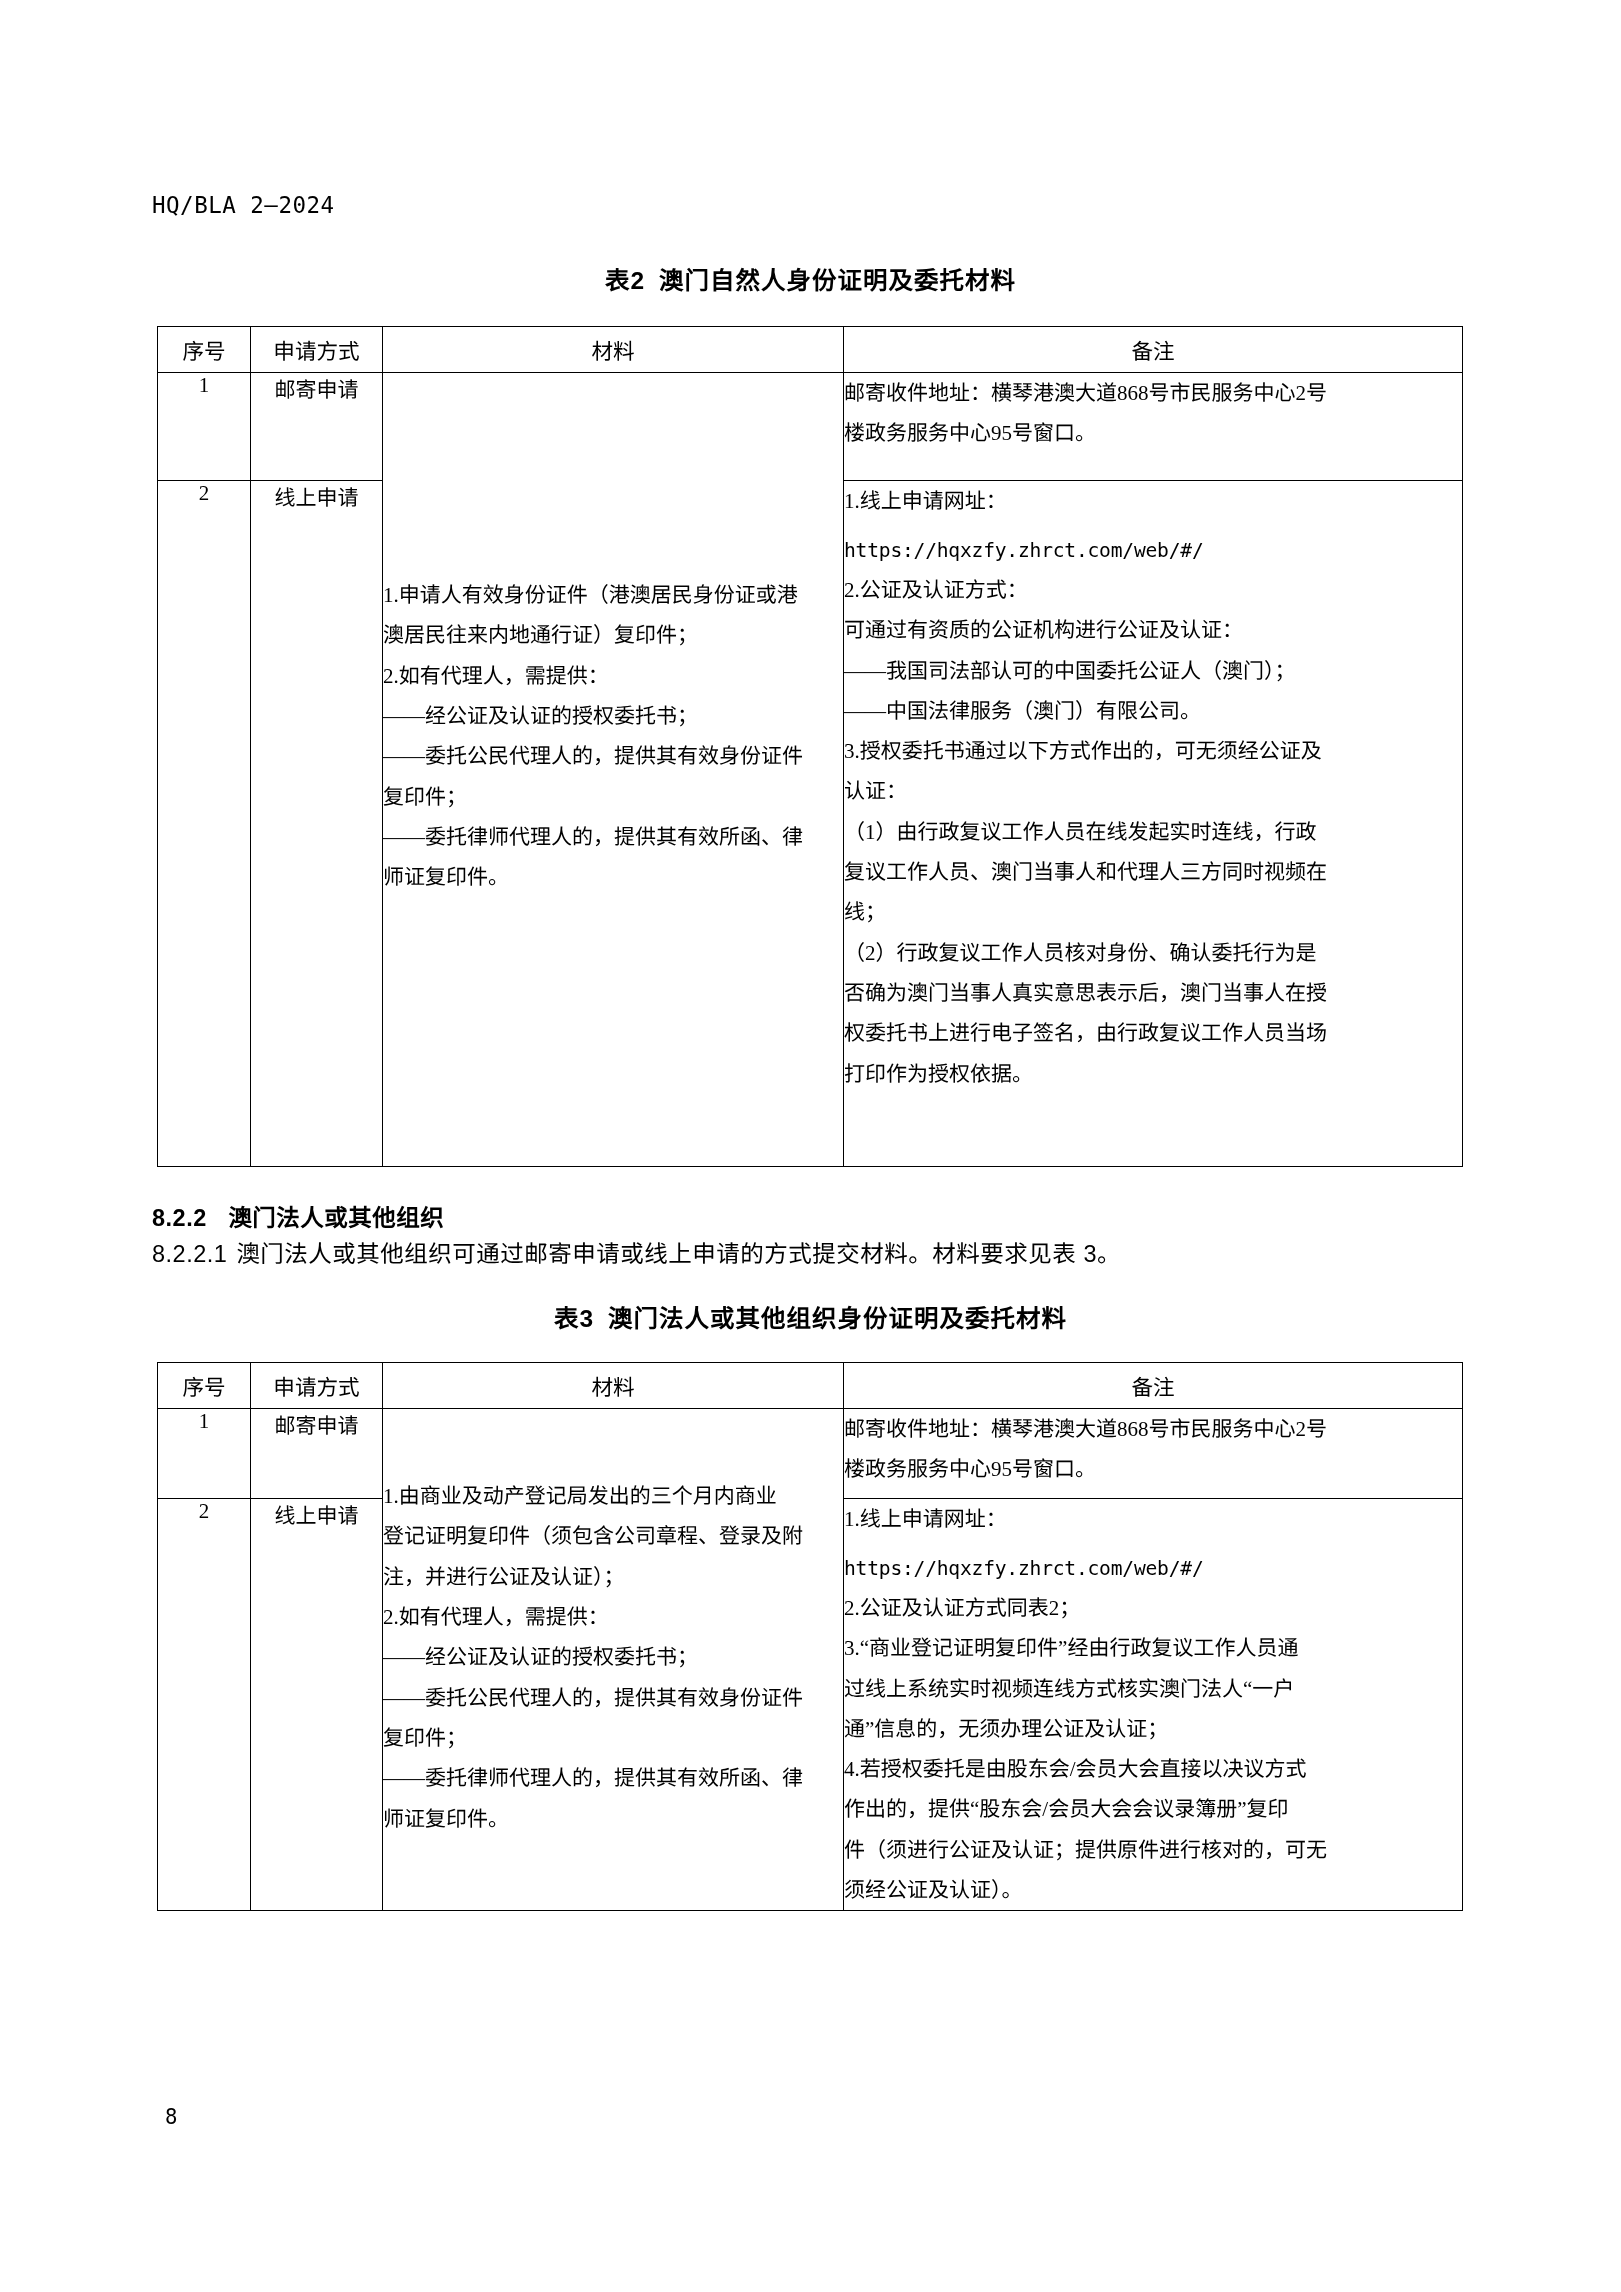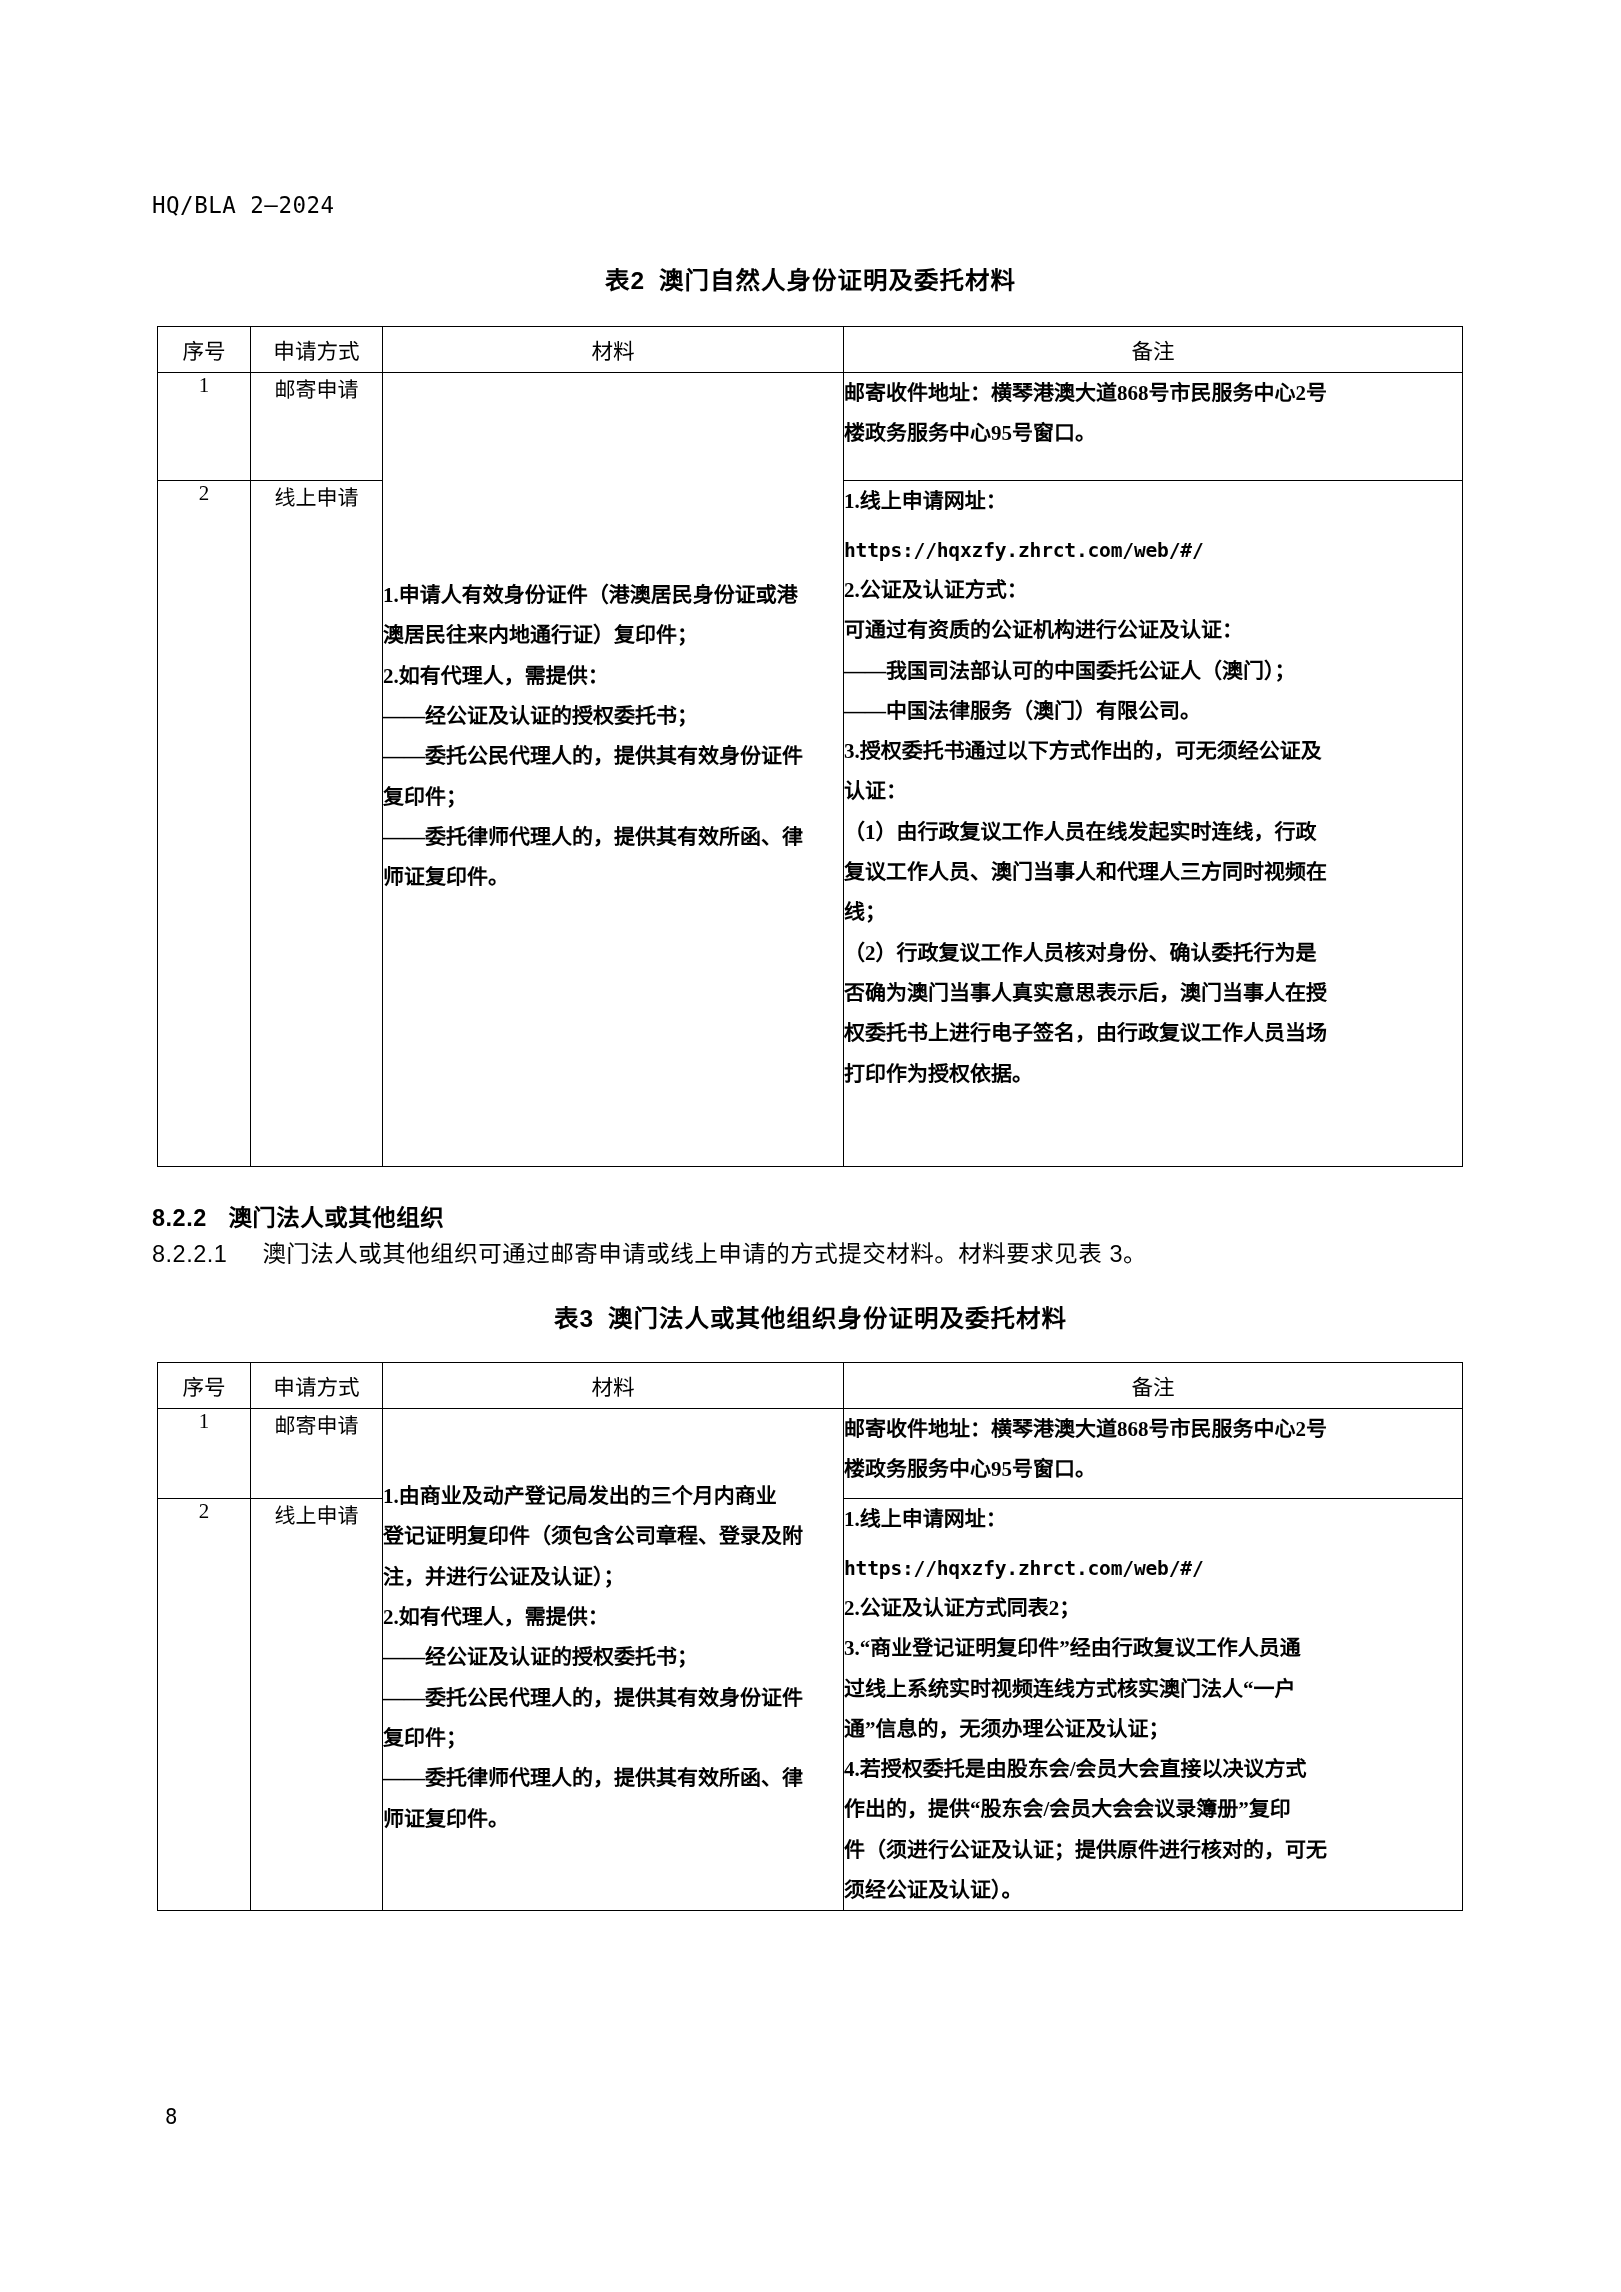--- a/index.html
+++ b/index.html
@@ -69,21 +69,21 @@
     font-size: 21.6px;
   }
   td.cell-pad {
     padding: 5.9px 8.8px 7.8px 8.8px;
   }
   td.center-mid {
     text-align: center;
     vertical-align: middle;
   }
   .lines { line-height: 1.92; }
-  .lines div { white-space: nowrap; font-weight: bold; }
+  .lines div { white-space: nowrap; }
   .mono {
     font-family: "DejaVu Sans Mono", "Liberation Mono", monospace;
     font-size: 19.6px;
     letter-spacing: -0.2px;
     margin-top: 11px;
   }
 
   
   .sec-head {
     position: absolute;
@@ -96,21 +96,21 @@
   }
   .sec-head .num { margin-right: 21.6px; }
 
   .para {
     position: absolute;
     font-family: "Liberation Sans", "DejaVu Sans", sans-serif;
     font-size: 23.5px;
     letter-spacing: 0.5px;
     white-space: nowrap;
   }
-  .para .num { margin-right: 35px; }
+  .para .num { margin-right: 9px; }
 
   .para-block {
     position: absolute;
     font-family: "DejaVu Sans Mono", "Liberation Mono", monospace;
     font-size: 21.6px;
     line-height: 2.05;
     width: 1323px;
   }
   .para-block .ln { white-space: nowrap; }
   .para-block .ln.j1 { letter-spacing: 2.4px; }

